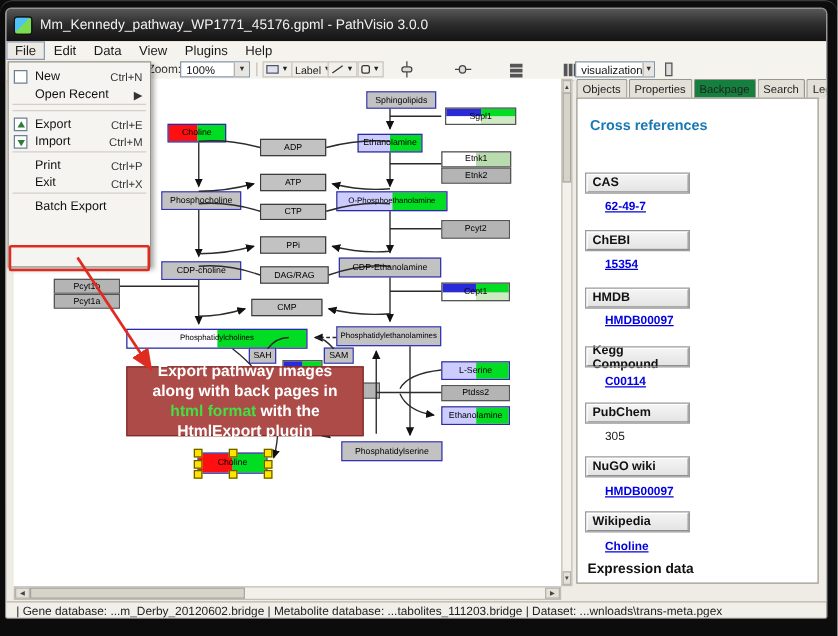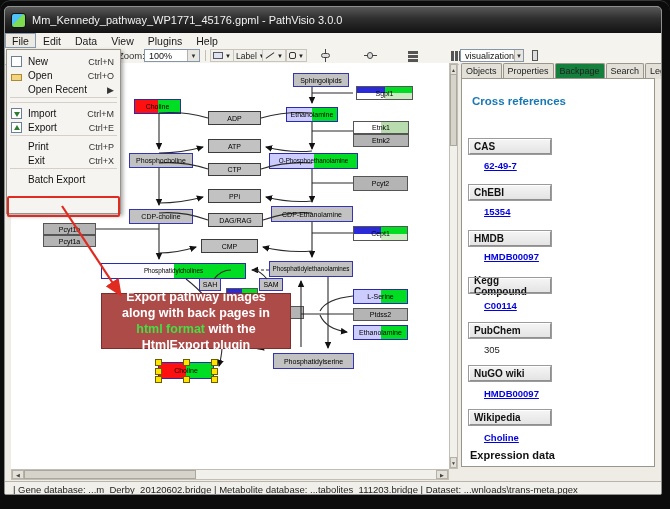--- a/index.html
+++ b/index.html
@@ -493,40 +493,35 @@
   </div>
 
   <div class="menu" id="filemenu">
       <div style="height:3px"></div>
       <div class="item">
         <span class="mi mi-new-doc"></span>
         <span class="lbl">New</span>
         <span class="sc">Ctrl+N</span>
       </div>
       <div class="item">
-        <span class="mi mi-open-folder"></span>
-        <span class="lbl">Open</span>
-        <span class="sc">Ctrl+O</span>
-      </div>
-      <div class="item">
         <span class="mi mi-none"></span>
         <span class="lbl">Open Recent</span>
         <span class="sc submark">▶</span>
       </div>
       <div class="sep"></div>
       <div class="sep"></div>
       <div class="item">
+        <span class="mi mi-export-arrow"></span>
+        <span class="lbl">Export</span>
+        <span class="sc">Ctrl+E</span>
+      </div>
+      <div class="item">
         <span class="mi mi-import-arrow"></span>
         <span class="lbl">Import</span>
         <span class="sc">Ctrl+M</span>
-      </div>
-      <div class="item">
-        <span class="mi mi-export-arrow"></span>
-        <span class="lbl">Export</span>
-        <span class="sc">Ctrl+E</span>
       </div>
       <div class="sep"></div>
       <div class="item">
         <span class="mi mi-none"></span>
         <span class="lbl">Print</span>
         <span class="sc">Ctrl+P</span>
       </div>
       <div class="item">
         <span class="mi mi-none"></span>
         <span class="lbl">Exit</span>

